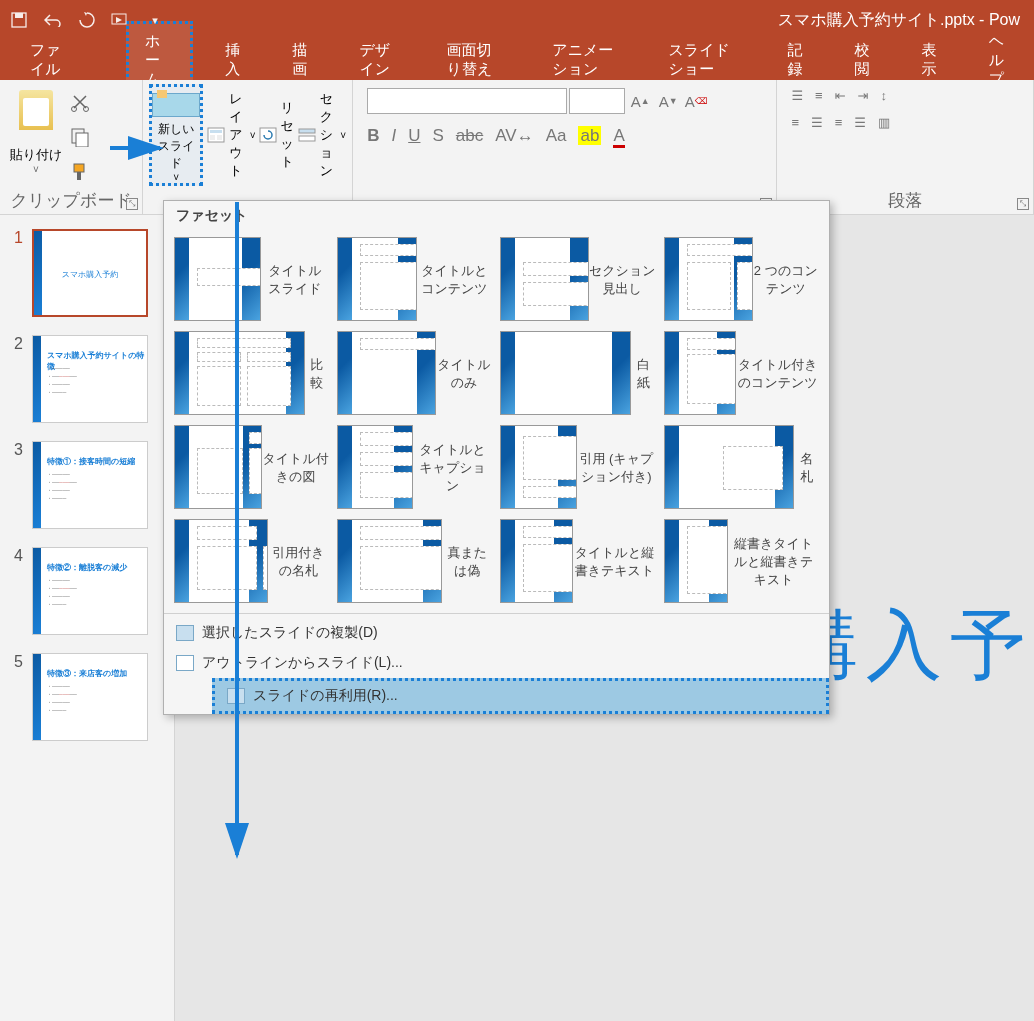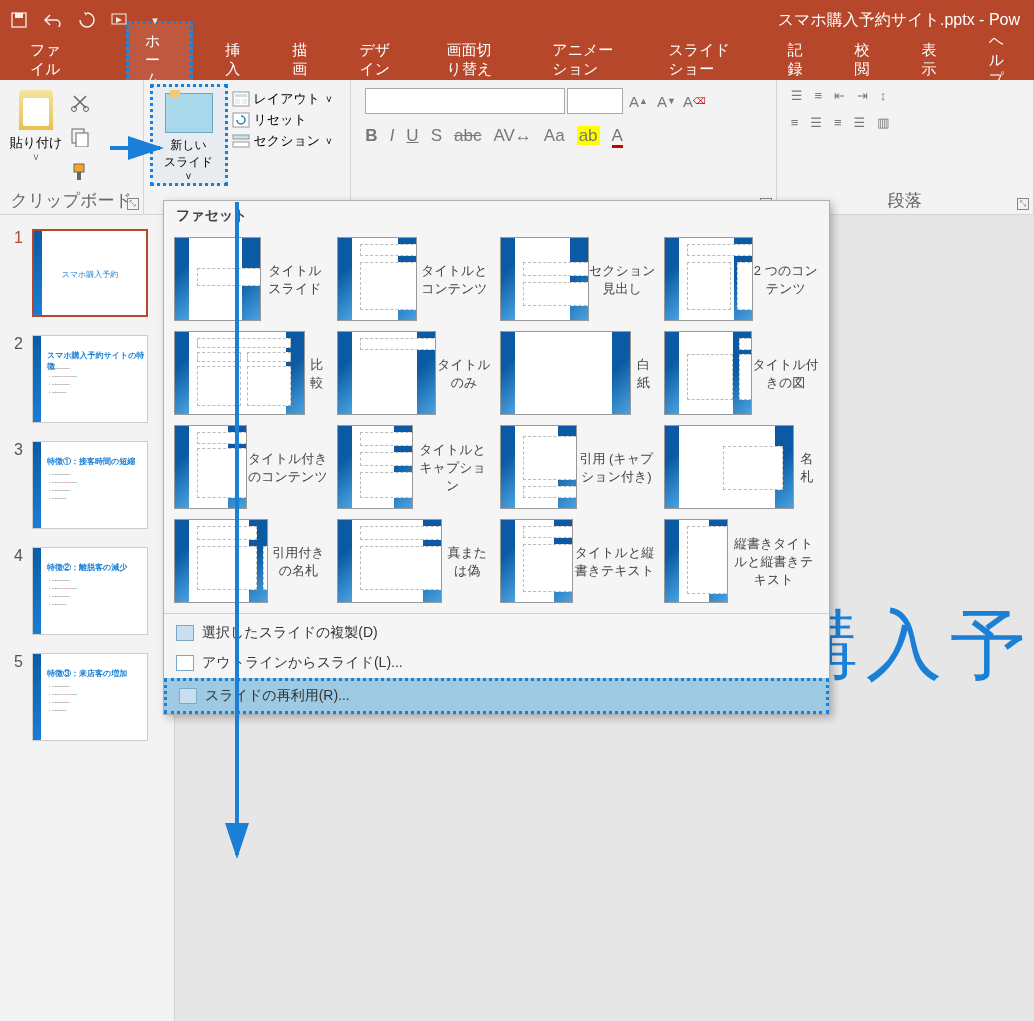--- a/index.html
+++ b/index.html
@@ -26,21 +26,21 @@
     .paste-btn { display: flex; flex-direction: column; align-items: center; width: 60px; padding-top: 6px; }
     .paste-icon { width: 34px; height: 40px; background: linear-gradient(#f5e5a0, #e8c050); border-radius: 3px 3px 0 0; position: relative; }
     .paste-icon::before { content: ''; position: absolute; top: 8px; left: 4px; right: 4px; bottom: 4px; background: #fff; border-radius: 2px; }
     .clipboard-side { display: flex; flex-direction: column; gap: 12px; padding-top: 8px; }
 
     .slides-group { width: 210px; }
     .slides-content { display: flex; align-items: flex-start; gap: 4px; height: 100px; }
     .new-slide-btn { width: 78px; height: 102px; border: 3px dotted #1a7fd6; display: flex; flex-direction: column; align-items: center; padding-top: 6px; background: rgba(26,127,214,0.05); }
     .new-slide-icon { width: 48px; height: 40px; background: #a8d8ea; border: 1px solid #6ca8cc; position: relative; }
     .new-slide-icon::before { content: ''; position: absolute; top: -4px; left: 4px; width: 10px; height: 8px; background: #f7c873; }
-    .slides-side { display: flex; flex-direction: column; gap: 3px; padding-top: 6px; }
+    .slides-side { display: flex; flex-direction: row; gap: 3px; padding-top: 6px; }
     .slides-side-item { display: flex; align-items: center; gap: 4px; font-size: 13px; }
 
     .font-group { width: 430px; padding-top: 8px; }
     .font-row1 { display: flex; align-items: center; gap: 2px; margin-bottom: 12px; padding-left: 8px; }
     .font-name-box { width: 200px; height: 26px; border: 1px solid #aaa; background: #fff; }
     .font-size-box { width: 56px; height: 26px; border: 1px solid #aaa; background: #fff; }
     .font-btn { width: 26px; height: 26px; display: inline-flex; align-items: center; justify-content: center; color: #777; font-size: 15px; }
     .font-row2 { display: flex; align-items: center; gap: 12px; padding-left: 8px; color: #777; }
     .font-row2 span { font-size: 17px; }
 
@@ -70,21 +70,21 @@
     .gallery-grid { display: grid; grid-template-columns: repeat(4, 1fr); gap: 10px 8px; padding: 6px 10px; }
     .layout-item { display: flex; flex-direction: row; align-items: center; justify-content: flex-end; }
     .layout-thumb { width: 138px; height: 84px; background: #fff; border: 1px solid #999; position: relative; overflow: hidden; }
     .layout-thumb .t-accent-l { position: absolute; left: 0; top: 0; width: 14px; height: 100%; background: linear-gradient(135deg, #0b5aa3 40%, #4aa3e0); }
     .layout-thumb .t-accent-r { position: absolute; right: 0; top: 0; width: 18px; height: 100%; background: linear-gradient(135deg, #0b5aa3 40%, #4aa3e0); }
     .layout-thumb .ph { position: absolute; border: 1px dashed #bbb; background: #fff; }
     .layout-label { font-size: 13px; color: #444; text-align: center; margin-top: 2px; min-height: 34px; }
 
     .gallery-sep { height: 1px; background: #d0d0d0; margin: 4px 0; }
     .gallery-menu-item { display: flex; align-items: center; gap: 8px; padding: 6px 12px; font-size: 14px; color: #333; }
-    .gallery-menu-item.highlight { background: #9dc9e3; border: 3px dotted #1a7fd6; }
+    .gallery-menu-item.highlight { background: #9dc9e3; border: 3px dotted #1a7fd6; margin-left: 48px; }
     .menu-ic { width: 18px; height: 16px; background: #c8dfef; border: 1px solid #7aa8c7; }
 
     
     .annotation-arrow1 { position: absolute; left: 108px; top: 124px; width: 60px; height: 40px; z-index: 200; pointer-events: none; }
     .annotation-arrow2 { position: absolute; left: 222px; top: 200px; width: 30px; height: 665px; z-index: 200; pointer-events: none; }
 
     .mini-icon { width: 18px; height: 16px; display: inline-block; }
   </style>
 </head>
 <body>
@@ -133,21 +133,21 @@
   <div class="tab">表示</div>
   <div class="tab">ヘルプ</div>
 </div>
 
 <div class="ribbon">
 
   <div class="group clipboard-group">
     <div style="display:flex; gap:4px;">
       <div class="paste-btn">
         <div class="paste-icon"></div>
-        <div style="font-size:13px; margin-top:4px;">貼り付け</div>
+        <div style="font-size:13px; margin-top:16px;">貼り付け</div>
         <div style="font-size:10px; color:#666;">˅</div>
       </div>
       <div class="clipboard-side">
         <div><svg width="22" height="20">
               <path d="M4 4 L16 16 M16 4 L4 16" stroke="#666" stroke-width="1.5"></path>
               <circle cx="4" cy="17" r="2.5" fill="none" stroke="#666"></circle>
               <circle cx="16" cy="17" r="2.5" fill="none" stroke="#666"></circle>
             </svg></div>
         <div><svg width="22" height="20">
               <rect x="2" y="2" width="12" height="14" fill="none" stroke="#666"></rect>
@@ -355,35 +355,35 @@
         <div class="layout-thumb">
           <div class="t-accent-l"></div>
           <div class="t-accent-r"></div>
         </div>
         <div class="layout-label">白紙</div>
       </div>
       <div class="layout-item">
         <div class="layout-thumb">
           <div class="t-accent-l"></div>
           <div class="t-accent-r"></div>
+          <div class="ph" style="left: 22px; top: 6px; width: 50px; height: 12px;"></div>
+          <div class="ph" style="left: 22px; top: 22px; width: 50px; height: 50px;"></div>
+          <div class="ph" style="left: 78px; top: 22px; width: 40px; height: 50px;"></div>
+        </div>
+        <div class="layout-label">タイトル付きのコンテンツ</div>
+      </div>
+      <div class="layout-item">
+        <div class="layout-thumb">
+          <div class="t-accent-l"></div>
+          <div class="t-accent-r"></div>
           <div class="ph" style="left: 22px; top: 22px; width: 46px; height: 46px;"></div>
           <div class="ph" style="left: 74px; top: 6px; width: 42px; height: 12px;"></div>
           <div class="ph" style="left: 74px; top: 22px; width: 42px; height: 46px;"></div>
         </div>
         <div class="layout-label">タイトル付きの図</div>
-      </div>
-      <div class="layout-item">
-        <div class="layout-thumb">
-          <div class="t-accent-l"></div>
-          <div class="t-accent-r"></div>
-          <div class="ph" style="left: 22px; top: 6px; width: 50px; height: 12px;"></div>
-          <div class="ph" style="left: 22px; top: 22px; width: 50px; height: 50px;"></div>
-          <div class="ph" style="left: 78px; top: 22px; width: 40px; height: 50px;"></div>
-        </div>
-        <div class="layout-label">タイトル付きのコンテンツ</div>
       </div>
       <div class="layout-item">
         <div class="layout-thumb">
           <div class="t-accent-l"></div>
           <div class="t-accent-r"></div>
           <div class="ph" style="left: 22px; top: 6px; width: 94px; height: 14px;"></div>
           <div class="ph" style="left: 22px; top: 26px; width: 94px; height: 14px;"></div>
           <div class="ph" style="left: 22px; top: 46px; width: 94px; height: 26px;"></div>
         </div>
         <div class="layout-label">タイトルとキャプション</div>

